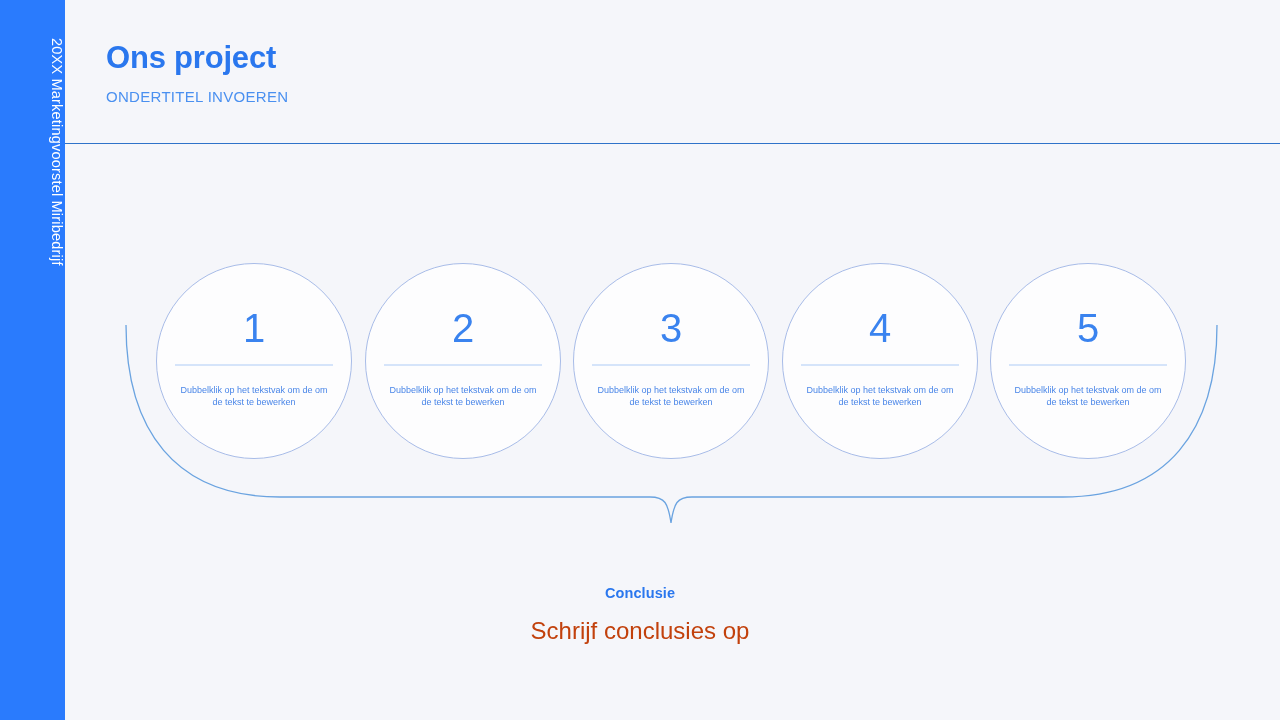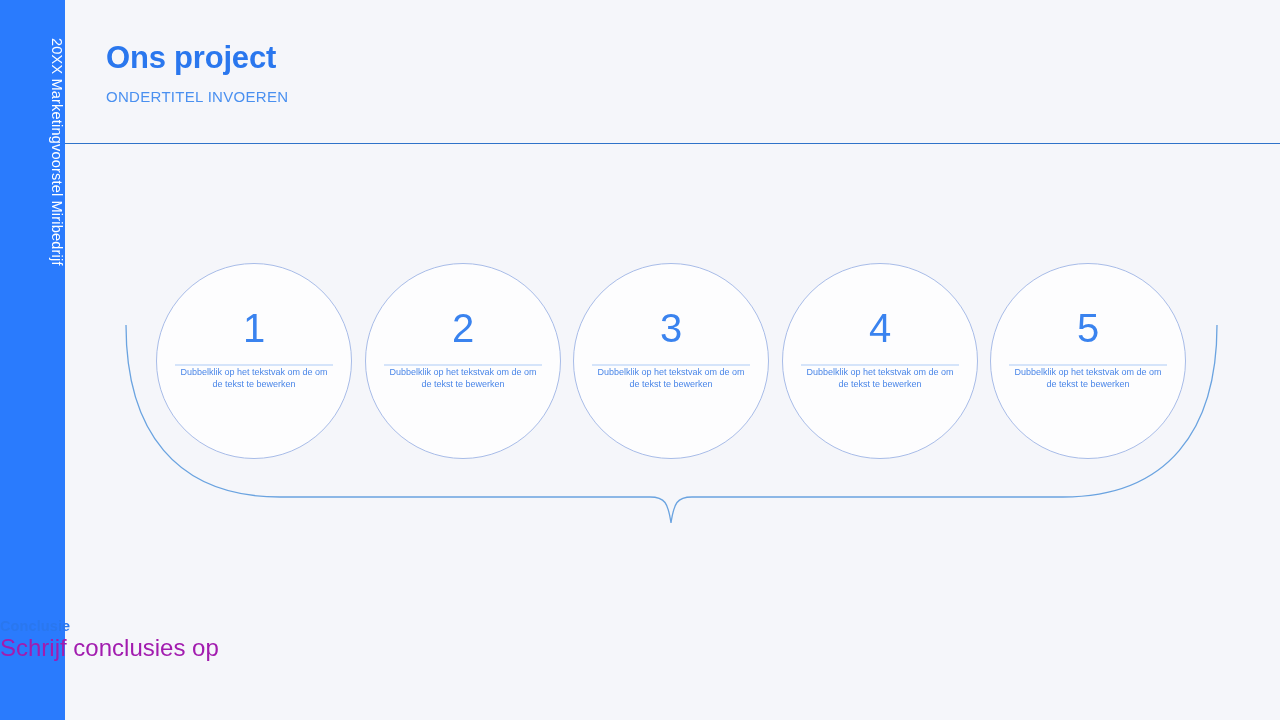--- a/index.html
+++ b/index.html
@@ -114,46 +114,47 @@
     color: #3a83ef;
     line-height: 1;
   }
   .circle-divider {
     margin-top: 16px;
     width: 158px;
     height: 2px;
     background: #d5e4fa;
   }
   .circle-text {
-    margin-top: 0;
+    margin-top: 18px;
     width: 156px;
     text-align: center;
     font-size: 9px;
     line-height: 12px;
     color: #4a86e8;
   }
 
   
   .conclusion {
     position: absolute;
     left: 0;
-    top: 618px;
+    top: 585px;
     width: 1280px;
+    text-align: center;
   }
   .conclusion-label {
     font-size: 14.5px;
     font-weight: bold;
     color: #2a77ee;
     letter-spacing: 0.1px;
   }
   .conclusion-text {
-    margin-top: 0;
+    margin-top: 16px;
     font-size: 24px;
     font-weight: normal;
-    color: #a21caf;
+    color: #c2410c;
   }
 </style>
 </head>
 <body>
 
 <div class="sidebar">
   <div class="sidebar-label">20XX Marketingvoorstel Miribedrijf</div>
 </div>
 
 <div class="header">

